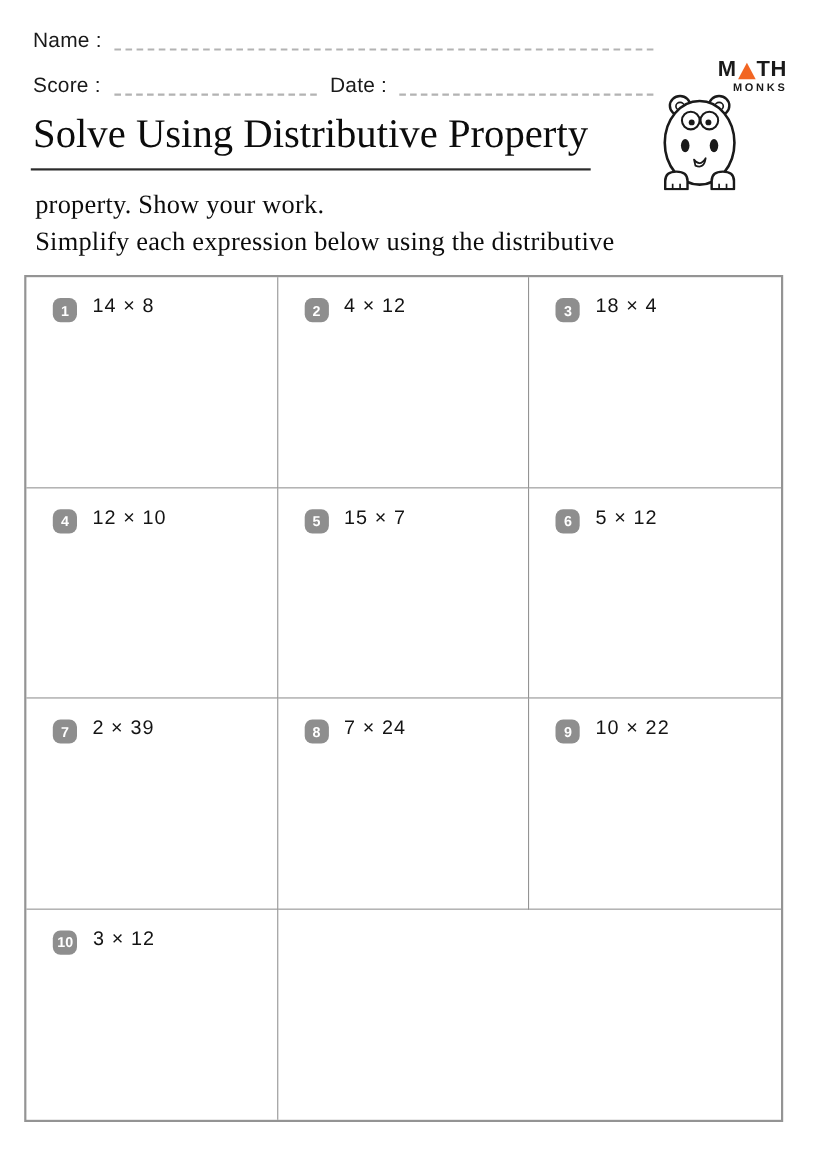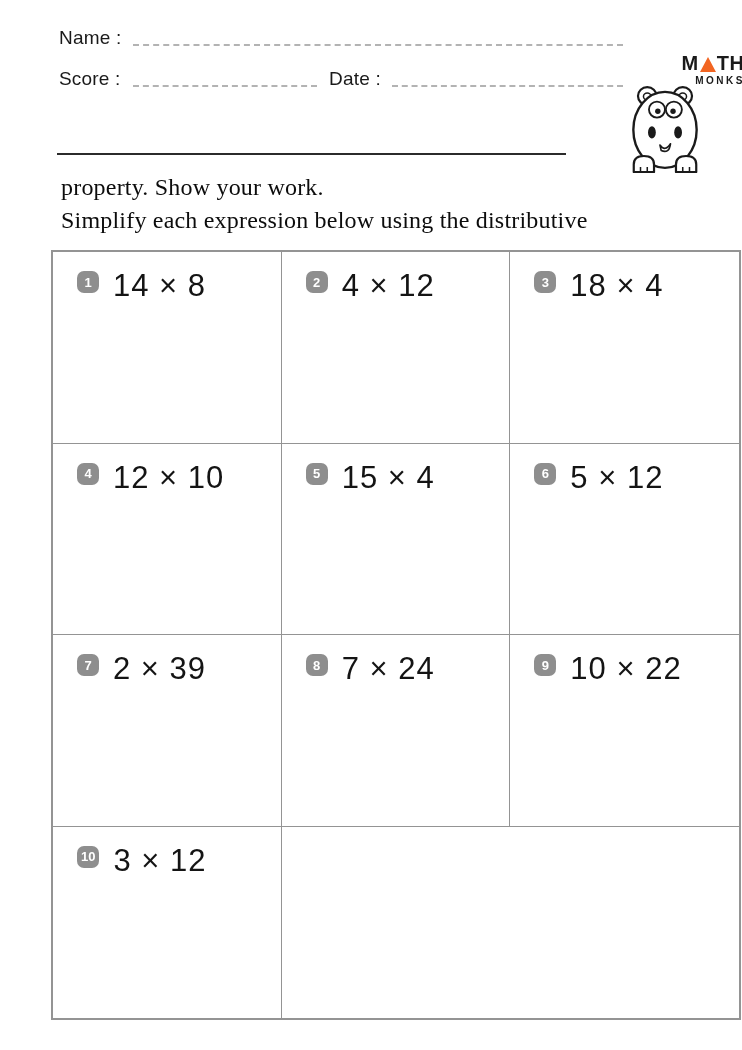--- a/index.html
+++ b/index.html
@@ -4,21 +4,21 @@
 <style>
   * { margin: 0; padding: 0; box-sizing: border-box; }
   html, body { background: #ffffff; }
   body {
     width: 742px; height: 1050px;
     font-family: "Liberation Sans", sans-serif;
     color: #111;
     position: relative;
     overflow: hidden;
   }
-  .page { position: absolute; inset: 0; margin-left: 29px; }
+  .page { position: absolute; inset: 0; }
 
   
   .field-label {
     position: absolute;
     font-size: 19px;
     color: #1a1a1a;
     letter-spacing: 0.2px;
   }
   .dash-line {
     position: absolute;
@@ -96,21 +96,21 @@
   .cell:nth-child(3n) { border-right: none; }
   .cell:nth-child(n+10) { border-bottom: none; text-align: center; }
   .badge {
     min-width: 22px; height: 22px; padding: 0 4px;
     background: #8e8e8e; border-radius: 7px;
     color: #fff; font-size: 13px; font-weight: bold;
     display: inline-flex; align-items: center; justify-content: center;
     margin-top: 3px;
   }
   .expr {
-    font-size: 31px; color: #141414; letter-spacing: 1px;
+    font-size: 18px; color: #141414; letter-spacing: 1px;
     white-space: nowrap;
   }
 </style>
 </head>
 <body>
 
 <div class="page">
 
   <span class="field-label" id="name-label">Name :</span>
   <div class="dash-line" id="name-line"></div>
@@ -151,20 +151,21 @@
       <path d="M39 71 Q45 79.5 51.5 69.5 Q50 81.5 40.5 77.5 Z" fill="#fff" stroke="#1a1a1a" stroke-width="1.9" stroke-linejoin="round"></path>
 
       <path d="M8 103 L8 94 Q8 84 20 84 Q32 84 32 94 L32 103 Z" fill="#fff" stroke="#1a1a1a" stroke-width="2.6" stroke-linejoin="round"></path>
       <path d="M58 103 L58 94 Q58 84 70 84 Q82 84 82 94 L82 103 Z" fill="#fff" stroke="#1a1a1a" stroke-width="2.6" stroke-linejoin="round"></path>
 
       <path d="M16 103 L16 97 M24 103 L24 97" stroke="#1a1a1a" stroke-width="1.8"></path>
       <path d="M66 103 L66 97 M74 103 L74 97" stroke="#1a1a1a" stroke-width="1.8"></path>
     </svg>
   </div>
 
+  <h1 class="title">Solve Using Distributive Property</h1>
   <div class="title-underline"></div>
 
   <div class="instructions">
     <div>property. Show your work.</div>
     <div>Simplify each expression below using the distributive</div>
   </div>
 
   <div class="grid">
     <div class="cell">
       <span class="badge">1</span>
@@ -177,21 +178,21 @@
     <div class="cell">
       <span class="badge">3</span>
       <span class="expr">18 × 4</span>
     </div>
     <div class="cell">
       <span class="badge">4</span>
       <span class="expr">12 × 10</span>
     </div>
     <div class="cell">
       <span class="badge">5</span>
-      <span class="expr">15 × 4</span>
+      <span class="expr">15 × 7</span>
     </div>
     <div class="cell">
       <span class="badge">6</span>
       <span class="expr">5 × 12</span>
     </div>
     <div class="cell">
       <span class="badge">7</span>
       <span class="expr">2 × 39</span>
     </div>
     <div class="cell">

